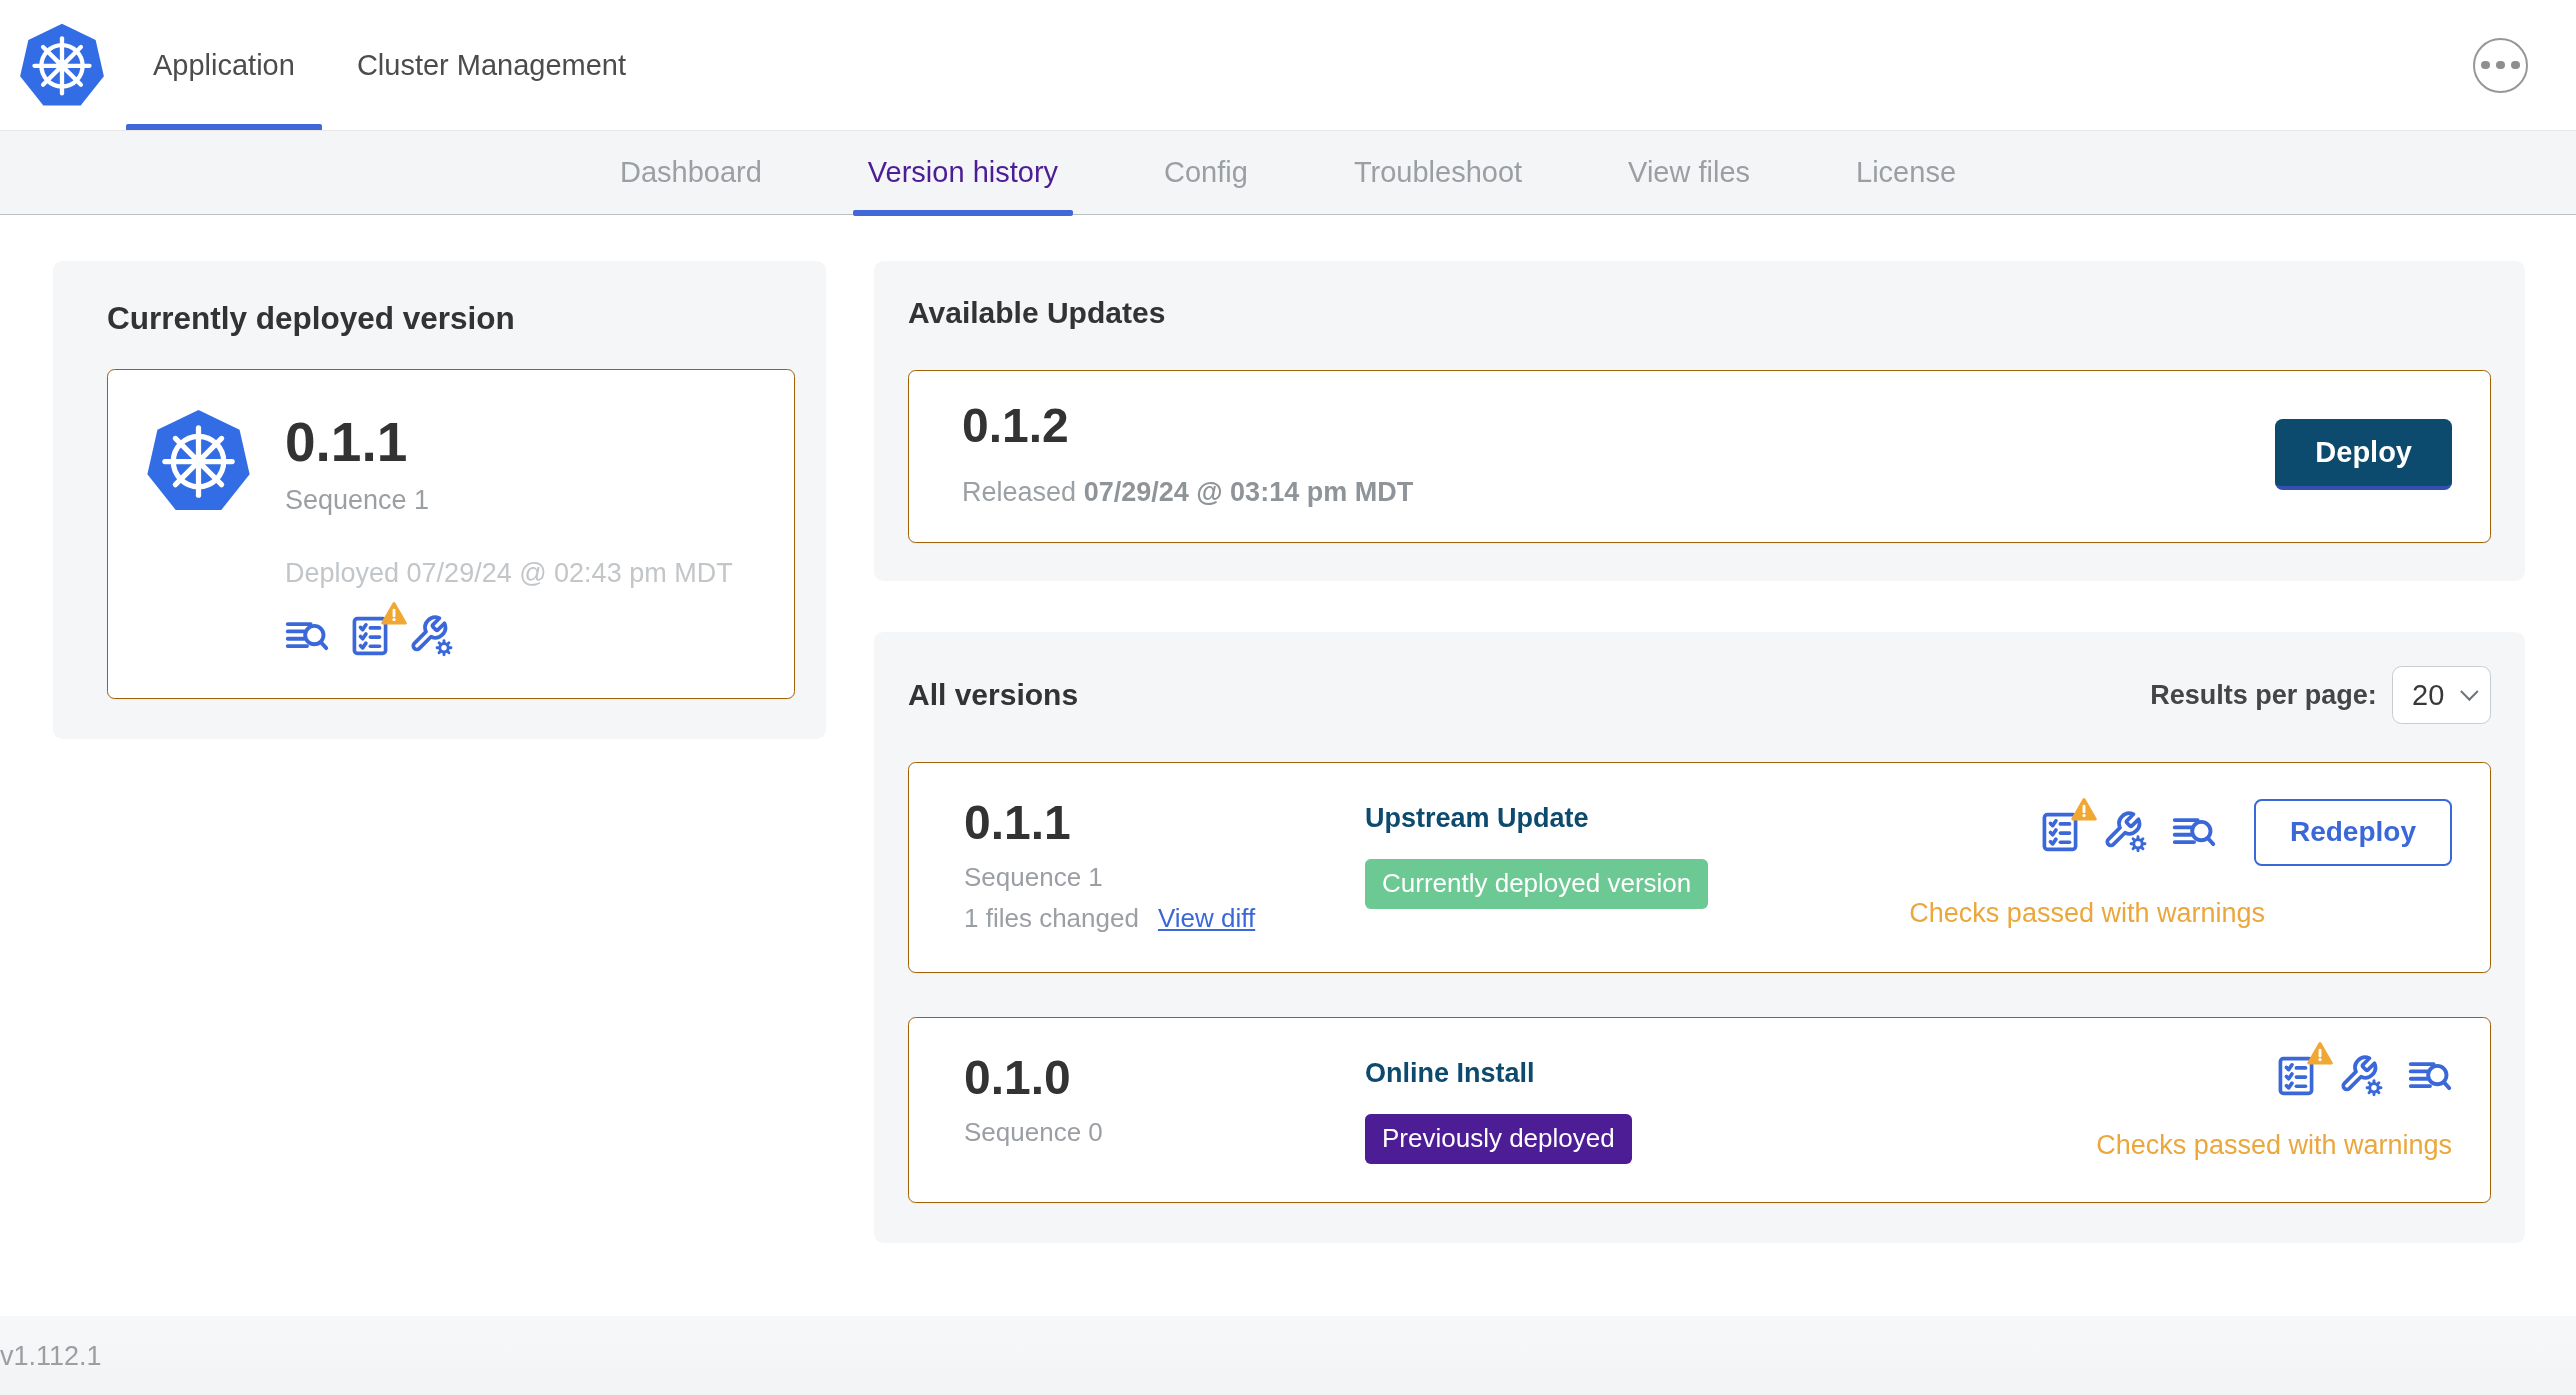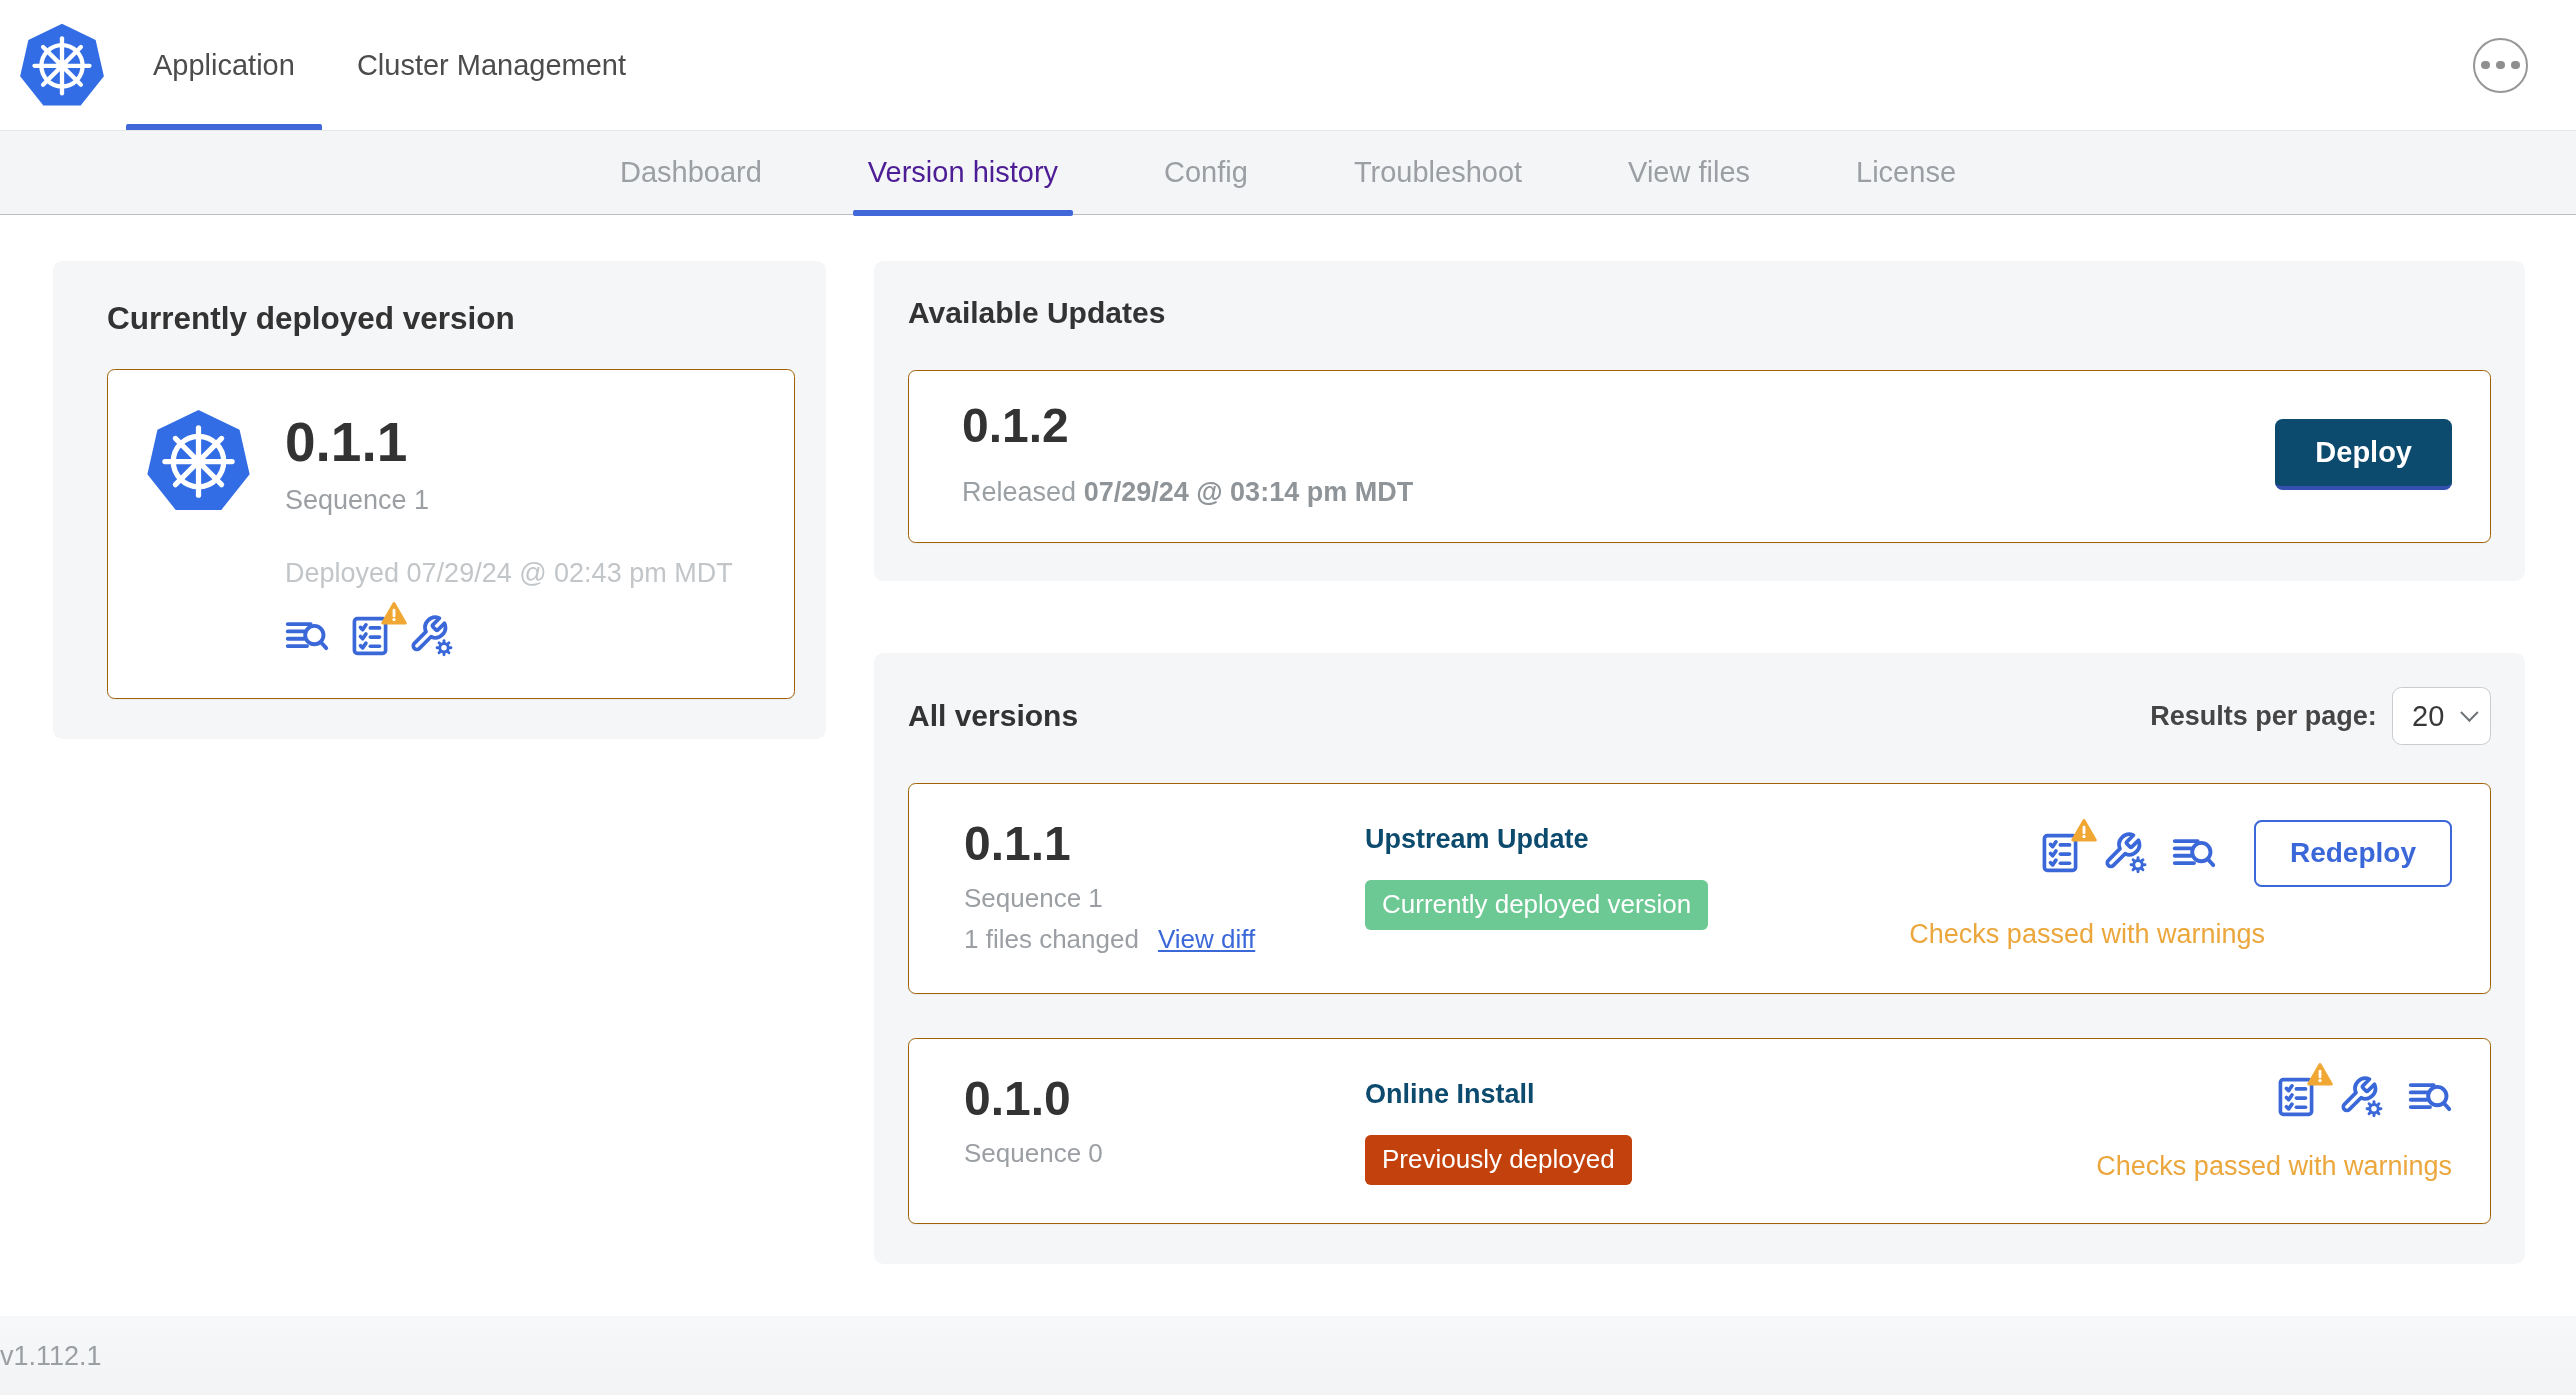--- a/index.html
+++ b/index.html
@@ -58,21 +58,21 @@
   .current-card { width:773px; padding:29px 29px 40px 29px; }
   .current-card h2 { font-size:31.5px; font-weight:700; color:#333; margin:9.5px 0 32px 25px; }
   .current-inner { margin:0 1.9px 0 25px; padding:40px 38px; display:flex; }
   .current-text { margin-left:34px; }
   .current-version { font-size:55px; font-weight:700; color:#333; line-height:1; margin-top:5.7px; }
   .current-seq { font-size:27px; color:#9b9fa3; margin-top:15.3px; }
   .current-deployed { font-size:27px; color:#c2c6c9; margin-top:42px; }
   .icon-row { display:flex; align-items:center; gap:19px; margin-top:25px; }
 
   
-  .right-col { flex:1; display:flex; flex-direction:column; gap:72px; }
+  .right-col { flex:1; display:flex; flex-direction:column; gap:51px; }
 
   .updates-card { padding:27px 34px 38px 34px; }
   .updates-card h2, .versions-card h2 { font-size:30px; font-weight:600; color:#333; }
   .updates-card h2 { margin:7.6px 0 40px 0; }
   .update-row { padding:31px 38px 34px 53px; display:flex; align-items:center; }
   .update-left { display:flex; flex-direction:column; }
   .update-version { font-size:48px; font-weight:700; color:#333; line-height:1; }
   .update-released { font-size:27px; color:#9ba0a4; margin-top:27px; }
   .update-released b { color:#8f9499; margin-left:7.6px; }
   .btn-deploy {
@@ -99,21 +99,21 @@
   .v-seq { font-size:26px; color:#9b9fa3; margin-top:15.3px; }
   .v-files { font-size:26px; color:#9b9fa3; margin-top:9.5px; display:flex; gap:19px; align-items:baseline; }
   .view-diff { color:#3b68d9; font-weight:500; text-decoration:underline; cursor:pointer; }
   .vcol2 { flex:1; padding-top:3.8px; }
   .v-source { font-size:27px; font-weight:600; color:#0c4a6e; }
   .badge {
     display:inline-block; margin-top:25px; padding:9.5px 17px; border-radius:5.7px;
     color:#fff; font-size:26px;
   }
   .badge.green { background:#6dc993; }
-  .badge.gray  { background:#c2410c; }
+  .badge.gray  { background:#4c1d95; }
   .vcol3 { flex:0 0 auto; display:flex; flex-direction:column; align-items:flex-end; }
   .vactions { display:flex; align-items:center; gap:23px; }
   .btn-redeploy {
     background:#fff; color:#3b68d9; font-size:28px; font-weight:700;
     border:2.4px solid #3b68d9; border-radius:7.6px; padding:15.3px 34px;
     margin-left:15.3px; cursor:pointer; font-family:inherit;
   }
   .v-status { font-size:27px; color:#eba63c; margin-top:32px; }
   .v-status.inset { margin-right:187px; }
 

